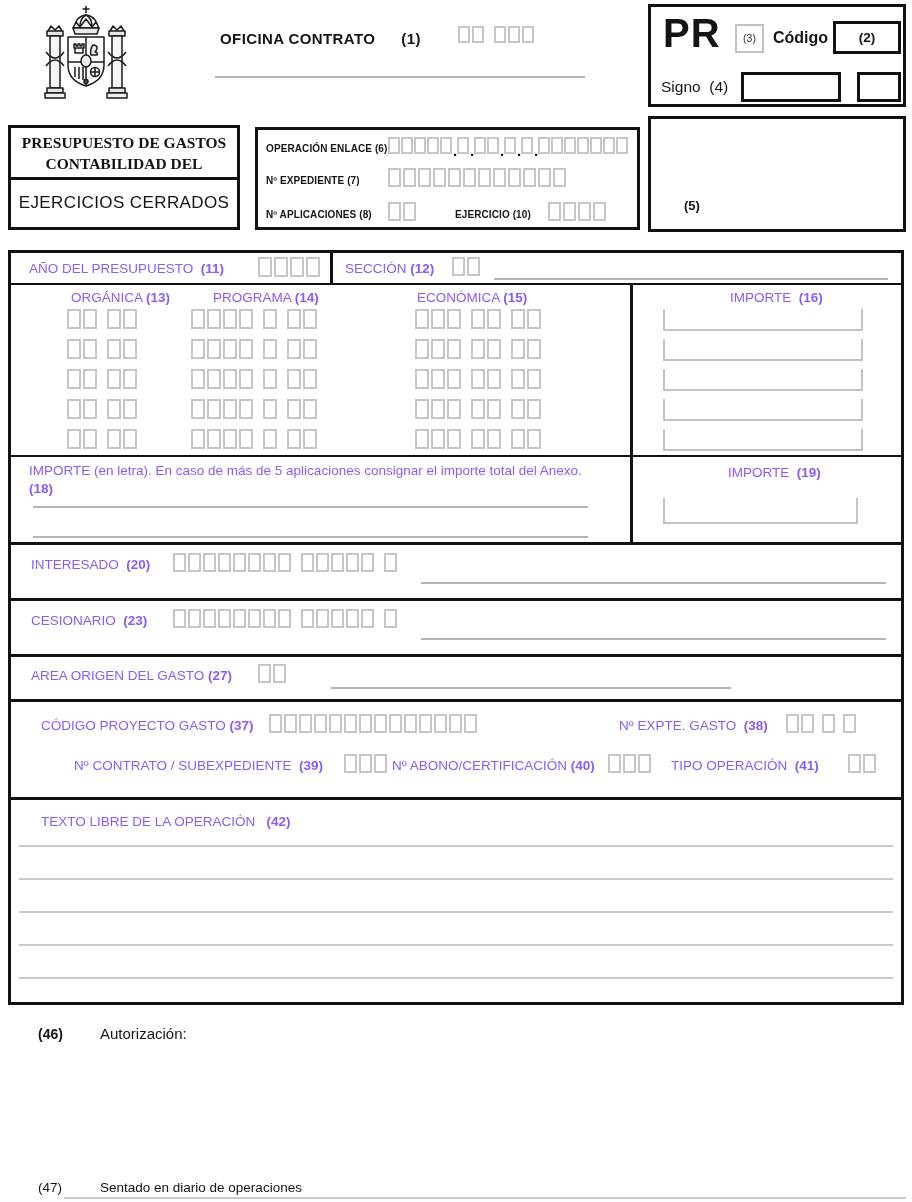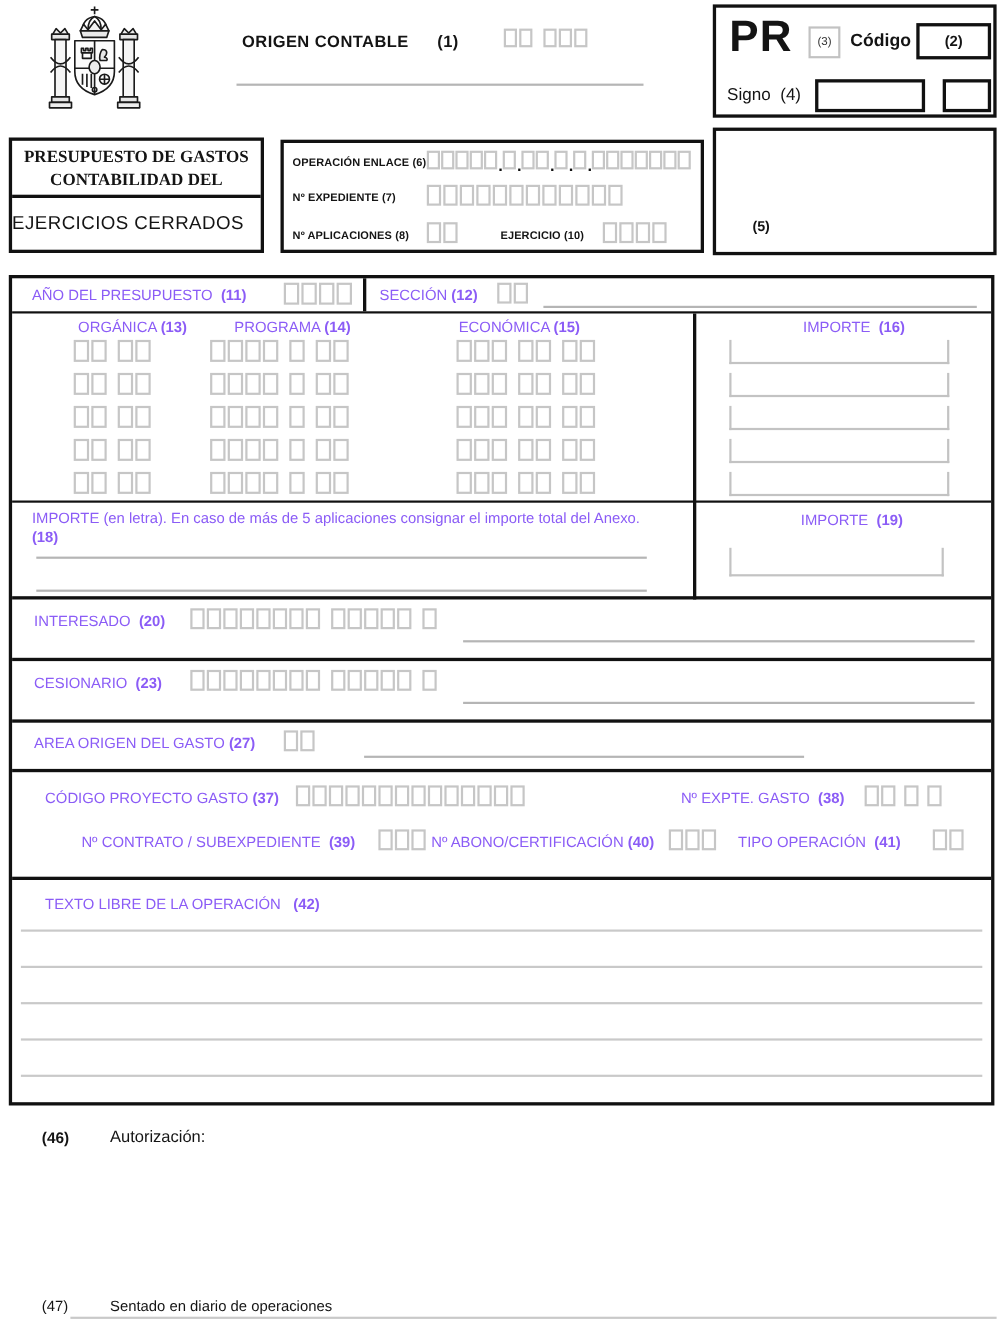--- a/index.html
+++ b/index.html
@@ -59,21 +59,21 @@
       <path d="M55 41c2 0 4 1 4 3s-1 3-2 4c2 0 3 2 2 3h-6c-1-3 0-8 2-10z" fill="#e8e8e8"></path>
       <path d="M37 63v10M41 63v12M45 63v13"></path>
       <circle cx="57" cy="68" r="4.5"></circle>
       <path d="M57 63.5v9M52.5 68h9"></path>
       <ellipse cx="48" cy="57" rx="5" ry="6" fill="#ededed"></ellipse>
       <circle cx="48" cy="77.5" r="2"></circle>
     </g>
   </svg>
 
   <div class="abs" style="left:220px;top:30px;font-size:15px;font-weight:700;letter-spacing:.4px">
-    <span>ORIGEN CONTABLE</span><span style="display:inline-block;width:26px"></span><span>(1)</span>
+    <span>OFICINA CONTRATO</span><span style="display:inline-block;width:26px"></span><span>(1)</span>
   </div>
   <div class="abs boxrun bx-sm" style="left:458px;top:26px"><span class="cbox"></span><span class="cbox"></span><span class="box-gap"></span><span class="cbox"></span><span class="cbox"></span><span class="cbox"></span></div>
   <div class="abs uline" style="left:215px;top:76px;width:370px"></div>
 
   <div class="abs" style="left:648px;top:4px;width:258px;height:103px;border:3px solid #111">
     <div class="abs" style="left:12px;top:4px;font-size:40px;font-weight:800;letter-spacing:1px;line-height:1.1">PR</div>
     <div class="abs" style="left:84px;top:17px;width:29px;height:29px;border:2px solid #c2c2c2;text-align:center;line-height:25px;font-size:10.5px;color:#333">(3)</div>
     <div class="abs" style="left:122px;top:22px;font-size:16px;font-weight:700">Código</div>
     <div class="abs" style="left:182px;top:14px;width:68px;height:33px;border:3px solid #111;text-align:center;line-height:27px;font-size:13.5px;font-weight:700">(2)</div>
     <div class="abs" style="left:10px;top:71px;font-size:15.5px">
@@ -85,21 +85,21 @@
 
   <div class="abs" style="left:648px;top:116px;width:258px;height:116px;border:3px solid #111">
     <div class="abs" style="left:33px;bottom:16px;font-size:13px;font-weight:700">(5)</div>
   </div>
 
   <div class="abs" style="left:8px;top:125px;width:232px;height:105px;border:3px solid #111">
     <div style="height:52px;border-bottom:3px solid #111;text-align:center;padding-top:5px;font-family:'Liberation Serif',serif;font-weight:700;font-size:15.5px;line-height:1.35">
       <div>PRESUPUESTO DE GASTOS</div>
       <div>CONTABILIDAD DEL</div>
     </div>
-    <div style="height:47px;line-height:45px;font-size:17px;letter-spacing:.4px">EJERCICIOS CERRADOS</div>
+    <div style="height:47px;text-align:center;line-height:45px;font-size:17px;letter-spacing:.4px">EJERCICIOS CERRADOS</div>
   </div>
 
   <div class="abs" style="left:255px;top:127px;width:385px;height:103px;border:3px solid #111">
     <div class="abs slbl" style="left:8px;top:13px">OPERACIÓN ENLACE (6)</div>
     <div class="abs boxrun bx-xs" style="left:130px;top:7px"><span class="cbox"></span><span class="cbox"></span><span class="cbox"></span><span class="cbox"></span><span class="cbox"></span><span class="box-dot">.</span><span class="cbox"></span><span class="box-dot">.</span><span class="cbox"></span><span class="cbox"></span><span class="box-dot">.</span><span class="cbox"></span><span class="box-dot">.</span><span class="cbox"></span><span class="box-dot">.</span><span class="cbox"></span><span class="cbox"></span><span class="cbox"></span><span class="cbox"></span><span class="cbox"></span><span class="cbox"></span><span class="cbox"></span></div>
 
     <div class="abs slbl" style="left:8px;top:45px">Nº EXPEDIENTE (7)</div>
     <div class="abs boxrun bx-md" style="left:130px;top:38px"><span class="cbox"></span><span class="cbox"></span><span class="cbox"></span><span class="cbox"></span><span class="cbox"></span><span class="cbox"></span><span class="cbox"></span><span class="cbox"></span><span class="cbox"></span><span class="cbox"></span><span class="cbox"></span><span class="cbox"></span></div>
 
     <div class="abs slbl" style="left:8px;top:79px">Nº APLICACIONES (8)</div>

